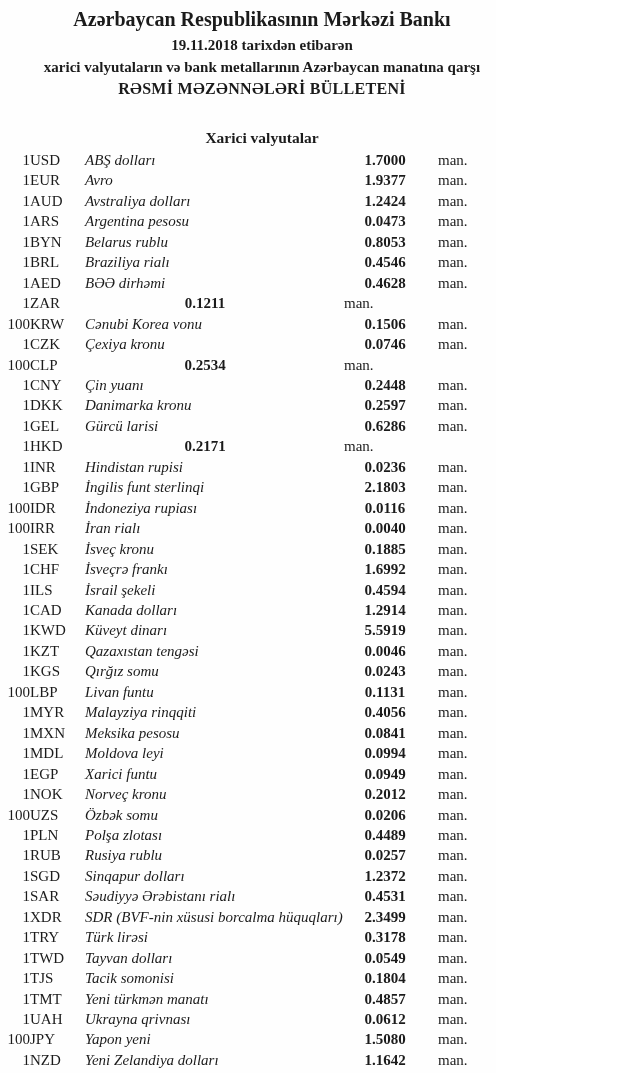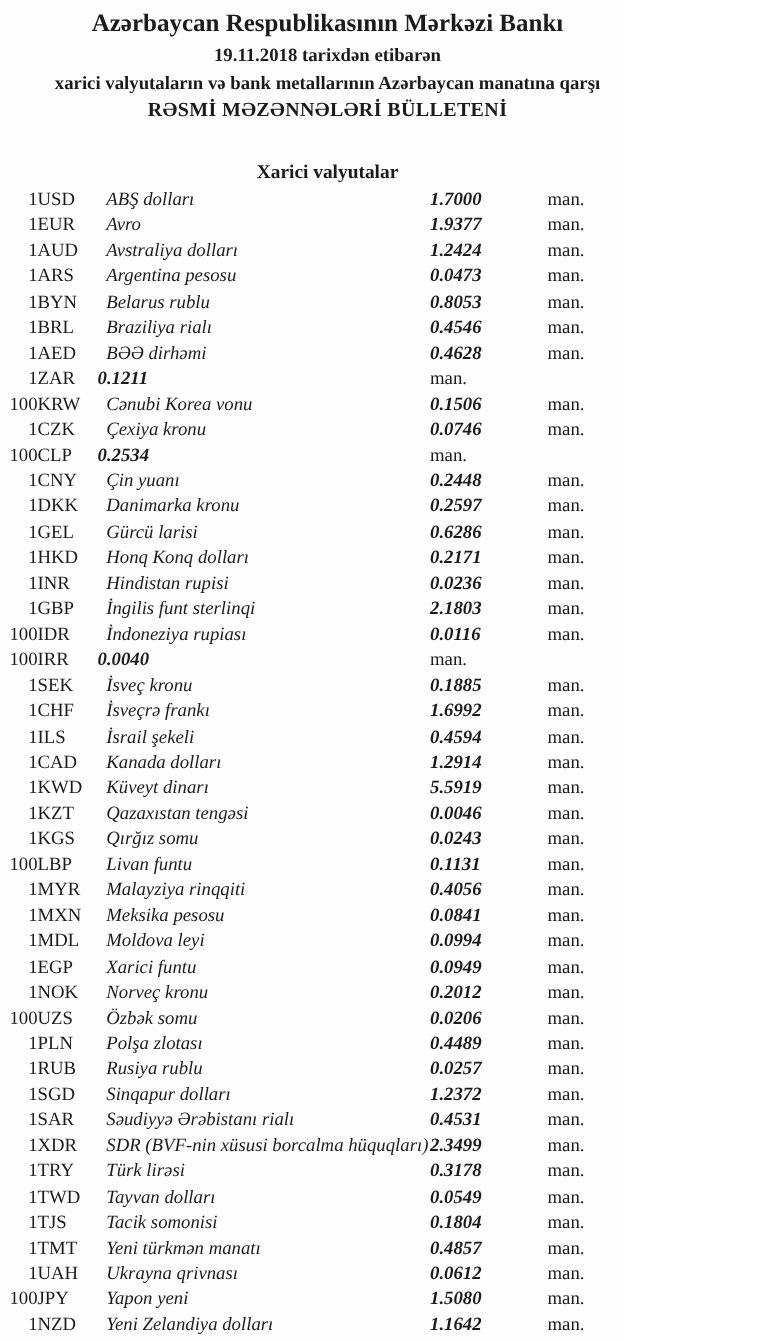--- a/index.html
+++ b/index.html
@@ -59,21 +59,21 @@
   .row {
     display: grid;
     grid-template-columns: 30px 48px 1fr 94px 58px;
     font-size: 15px;
     line-height: 20.45px;
     white-space: nowrap;
   }
   .qty  { text-align: right; }
   .code { text-align: left; }
   .name { padding-left: 7px; overflow: hidden; font-style: italic; }
-  .rate { text-align: left; padding-right: 12px; font-weight: bold; font-style: italic; }
+  .rate { text-align: center; padding-right: 12px; font-weight: bold; }
   .unit { text-align: left; }
 </style>
 </head>
 <body>
 
 <div class="page">
   <div class="header">
     <div class="title">Azərbaycan Respublikasının Mərkəzi Bankı</div>
     <div class="date">19.11.2018 tarixdən etibarən</div>
     <div class="subtitle">xarici valyutaların və bank metallarının Azərbaycan manatına qarşı</div>
@@ -173,21 +173,20 @@
       <div class="row">
         <span class="qty">1</span>
         <span class="code">GEL</span>
         <span class="name">Gürcü larisi</span>
         <span class="rate">0.6286</span>
         <span class="unit">man.</span>
       </div>
       <div class="row">
         <span class="qty">1</span>
         <span class="code">HKD</span>
-        <span class="name">Honq Konq dolları</span>
         <span class="rate">0.2171</span>
         <span class="unit">man.</span>
       </div>
       <div class="row">
         <span class="qty">1</span>
         <span class="code">INR</span>
         <span class="name">Hindistan rupisi</span>
         <span class="rate">0.0236</span>
         <span class="unit">man.</span>
       </div>
@@ -201,20 +200,21 @@
       <div class="row">
         <span class="qty">100</span>
         <span class="code">IDR</span>
         <span class="name">İndoneziya rupiası</span>
         <span class="rate">0.0116</span>
         <span class="unit">man.</span>
       </div>
       <div class="row">
         <span class="qty">100</span>
         <span class="code">IRR</span>
+        <span class="name">İran rialı</span>
         <span class="rate">0.0040</span>
         <span class="unit">man.</span>
       </div>
       <div class="row">
         <span class="qty">1</span>
         <span class="code">SEK</span>
         <span class="name">İsveç kronu</span>
         <span class="rate">0.1885</span>
         <span class="unit">man.</span>
       </div>

